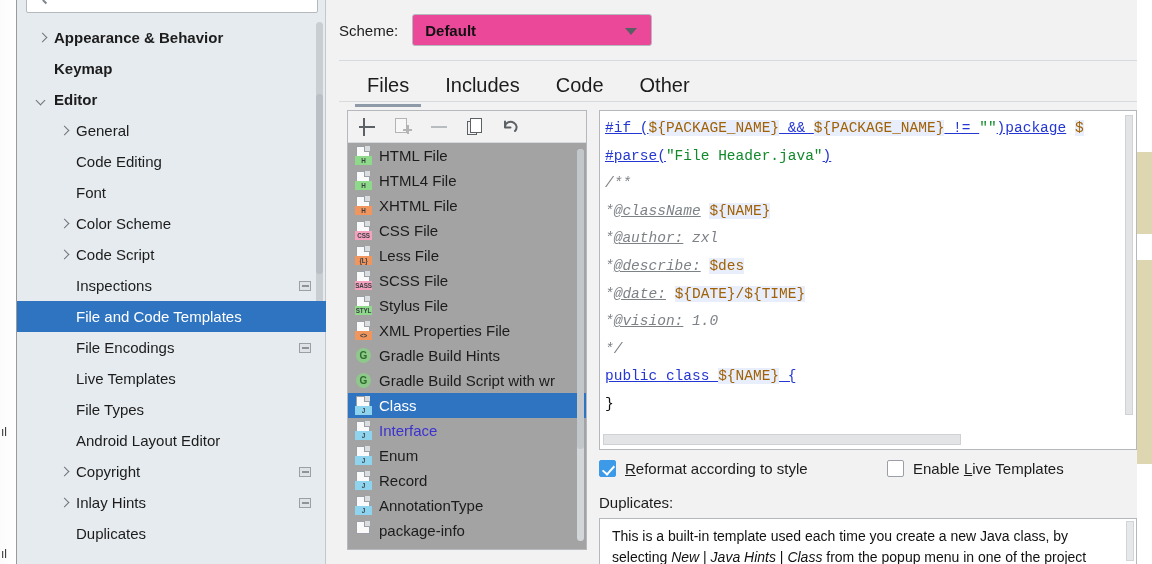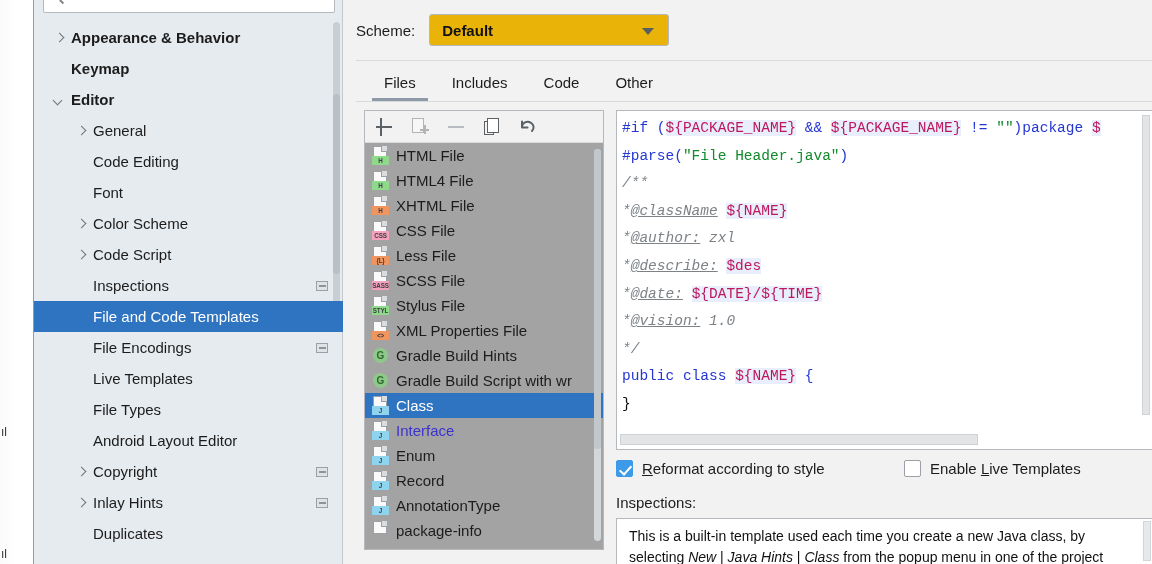--- a/index.html
+++ b/index.html
@@ -17,21 +17,21 @@
   .beige-edge-line { position:absolute; right:24px; top:190px; width:14px; height:2px; background:#1a1a1a; }
   .beige-edge-line2 { position:absolute; right:26px; top:180px; width:6px; height:6px;
       border-left:2px solid #1a1a1a; border-bottom:2px solid #1a1a1a; transform:rotate(-45deg); }
   .left-ghost { position:absolute; left:0; top:0; width:16px; height:564px;
       background:linear-gradient(90deg,#fbfbfb 0%, #ffffff 100%); }
   .ghost-txt { position:absolute; left:1px; font-size:12px; color:#333; font-family:"Liberation Sans",sans-serif; }
 
   
   .dialog {
     position:absolute; left:16px; top:0; width:1120px; height:564px;
-    background:#f2f2f2; border-left:1px solid #9a9a9a; border-right:1px solid #9a9a9a;margin-left:17px;
+    background:#f2f2f2; border-left:1px solid #9a9a9a; border-right:1px solid #9a9a9a;
   }
 
   
   .sidebar {
     position:absolute; left:0; top:0; width:309px; height:564px;
     background:#e6ebef; border-right:1px solid #c3c8cc;
   }
   .search-wrap { position:absolute; left:9px; top:-16px; width:292px; height:29px;
     background:#fff; border:1px solid #b5b9bd; border-radius:2px; }
   .search-ic { position:absolute; left:8px; top:6px; width:13px; height:13px; }
@@ -55,29 +55,29 @@
   .cfgdot::after { content:''; position:absolute; left:2px; top:3px; width:7px; height:2px; background:#8d9399; }
   .side-scroll { position:absolute; right:2px; top:22px; width:7px; height:300px;
      background:#c9ced3; border-radius:4px; }
   .side-scroll2 { position:absolute; right:2px; top:94px; width:7px; height:180px; background:#b9bfc5; border-radius:4px;}
 
   
   .right { position:absolute; left:310px; top:0; width:810px; height:564px; background:#f2f2f2; }
 
   .scheme-row { position:absolute; left:12px; top:14px; display:flex; align-items:center; }
   .scheme-lbl { font-size:15px; color:#1c1c1c; margin-right:14px; }
-  .combo { width:240px; height:32px; background:#eab308; border:1px solid #b5b9bd; border-radius:3px;
+  .combo { width:240px; height:32px; background:#ec4899; border:1px solid #b5b9bd; border-radius:3px;
      display:flex; align-items:center; position:relative; }
   .combo .val { font-size:15px; font-weight:bold; color:#111; margin-left:12px; }
   .combo .cv { position:absolute; right:14px; top:13px; width:0; height:0;
      border-left:6px solid transparent; border-right:6px solid transparent; border-top:7px solid #5a5f63; }
   .hr-under-scheme { position:absolute; left:12px; top:60px; width:798px; height:1px; background:#d8dbde; }
 
   .tabs { position:absolute; left:22px; top:68px; display:flex; gap:0px; }
-  .tab { font-size:15px; color:#1c1c1c; padding:6px 18px 10px 18px; position:relative; cursor:default; }
+  .tab { font-size:20px; color:#1c1c1c; padding:6px 18px 10px 18px; position:relative; cursor:default; }
   .tab.active::after { content:''; position:absolute; left:6px; right:6px; bottom:0; height:3px; background:#8f9aa8; }
   .tabline { position:absolute; left:12px; top:101px; width:798px; height:1px; background:#d8dbde; }
 
   
   .list-panel { position:absolute; left:20px; top:110px; width:240px; height:440px;
       background:#ffffff; border:1px solid #b5b9bd; }
   .list-toolbar { height:32px; background:#f2f2f2; border-bottom:1px solid #d7dadd;
       display:flex; align-items:center; padding-left:8px; gap:14px; }
   .tbtn { width:22px; height:22px; position:relative; cursor:pointer; }
   .ic-plus::before, .ic-plus::after { content:''; position:absolute; background:#5c6166; }
@@ -117,22 +117,22 @@
   .editor-wrap { position:absolute; left:272px; top:110px; width:538px; height:340px;
      background:#fff; border:1px solid #b5b9bd; }
   .code { position:absolute; left:5px; top:4px; right:16px; top:4px;
      font-family:"Liberation Mono", monospace; font-size:14.5px; line-height:27.6px;
      white-space:pre; overflow:hidden; }
   .ed-vscroll { position:absolute; right:1px; top:1px; width:11px; bottom:20px; background:#fff; }
   .ed-vthumb { position:absolute; right:2px; top:3px; width:8px; height:300px; background:#e2e4e6; border:1px solid #d0d3d6; }
   .ed-hscroll { position:absolute; left:1px; right:13px; bottom:1px; height:15px; background:#fff; }
   .ed-hthumb { position:absolute; left:2px; bottom:3px; width:358px; height:11px; background:#e2e4e6; border:1px solid #cfd2d5; }
 
-  .k-dir  { color:#2436d4; }            
-  .k-var  { color:#be185d; background:#e8eefb;text-align:right; }  
+  .k-dir  { color:#2436d4;text-decoration:underline; }            
+  .k-var  { color:#a16207; background:#e8eefb;text-align:right; }  
   .k-str  { color:#128a2b; }            
   .k-cmt  { color:#7d8287; font-style:italic; }
   .k-tag  { color:#7d8287; font-style:italic; text-decoration:underline; }
   .k-plain{ color:#111; }
 
   
   .cbrow { position:absolute; left:272px; top:460px; width:538px; height:22px; }
   .cb { position:absolute; display:flex; align-items:center; font-size:15px; color:#1c1c1c;justify-content:flex-end; }
   .cb .box { width:17px; height:17px; border:1.6px solid #9aa0a6; background:#fff;
      border-radius:2px; margin-right:9px; position:relative; }
@@ -424,21 +424,21 @@
         <label class="cb" style="left:0;">
           <span class="box on"></span>
           <span><span class="u">R</span><span>eformat according to style</span></span>
         </label>
         <label class="cb" style="left:288px;">
           <span class="box"></span>
           <span><span>Enable </span><span class="u">L</span><span>ive Templates</span></span>
         </label>
       </div>
 
-      <div class="desc-lbl">Inspections:</div>
+      <div class="desc-lbl">Duplicates:</div>
       <div class="desc-box">
         <div class="desc-txt">
           <span>This is a built-in template used each time you create a new Java class, by</span>
           <span><span>selecting </span><i>New</i><span> | </span><i>Java Hints</i><span> | </span><i>Class</i><span> from the popup menu in one of the project</span></span>
         </div>
         <div class="desc-vthumb"></div>
       </div>
 
     </div>
   </div>

